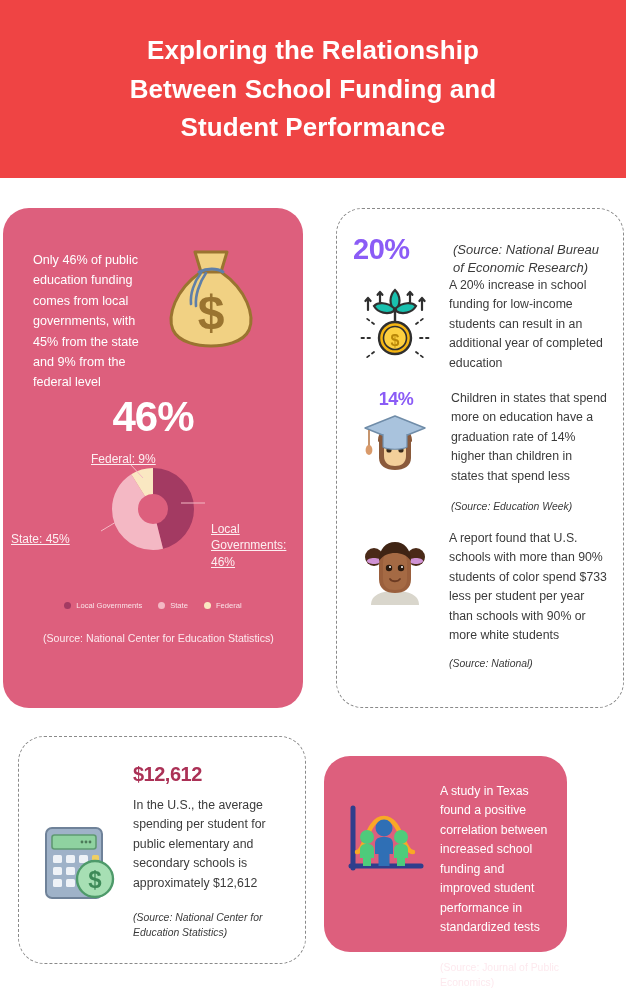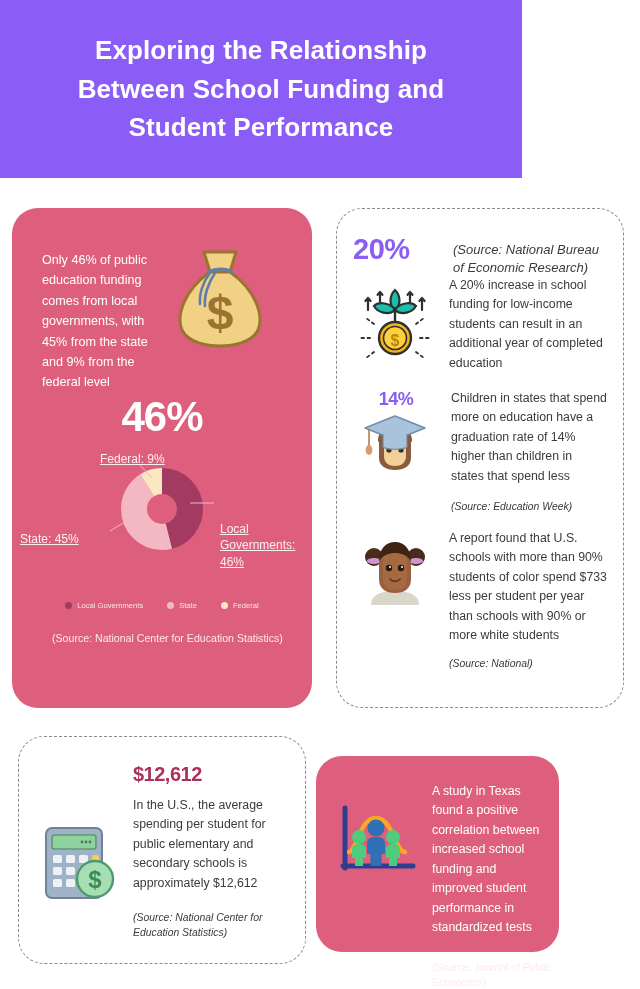--- a/index.html
+++ b/index.html
@@ -6,41 +6,41 @@
   html, body {
     width: 640px; height: 989px;
     background: #ffffff;
     font-family: "Liberation Sans", sans-serif;
     overflow: hidden;
   }
   .page { position: relative; width: 640px; height: 989px; background:#fff; }
 
   
   .header {
-    position: absolute; left: 0; top: 0; width: 522px; height: 178px;
-    background: #8b5cf6;
+    position: absolute; left: 0; top: 0; width: 626px; height: 178px;
+    background: #ef4444;
     display: flex; align-items: center; justify-content: center;
   }
   .header h1 {
     color: #ffffff; font-size: 26px; font-weight: bold;
     line-height: 1.48; text-align: center; letter-spacing: .1px;
     width: 430px;
   }
 
   
   .card-pink { background: #dd5f7d; border-radius: 26px; position: absolute; }
   .card-dashed {
     background: #ffffff; border-radius: 26px; position: absolute;
     border: 1.6px dashed #8a8a8a;
   }
 
-  #funding-card { left: 12px; top: 208px; width: 300px; height: 500px; }
+  #funding-card { left: 3px; top: 208px; width: 300px; height: 500px; }
   #stats-card   { left: 336px; top: 208px; width: 288px; height: 500px; }
   #spending-card{ left: 18px;  top: 736px; width: 288px; height: 228px; }
-  #texas-card   { left: 316px; top: 756px; width: 243px; height: 196px; }
+  #texas-card   { left: 324px; top: 756px; width: 243px; height: 196px; }
 
   
   .fund-top { display: flex; padding: 36px 22px 0 30px; gap: 6px; }
   .fund-text {
     color: #ffffff; font-size: 12.6px; line-height: 1.62; width: 118px;
     padding-top: 6px;
   }
   .bag-wrap { width: 108px; display:flex; align-items:flex-start; justify-content:center; padding-top:2px;}
   .big-pct {
     text-align: center; color: #ffffff;
@@ -48,21 +48,21 @@
   }
 
   
   .donut-area { position: relative; width: 300px; height: 150px; margin-top: 6px; }
   .donut-svg { position: absolute; left: 94px; top: 6px; }
   .donut-lbl { position: absolute; color: #fdeef1; font-size: 12px; line-height: 1.38; text-decoration: underline; }
   #lbl-federal { left: 88px; top: 4px; }
   #lbl-state   { left: 8px;  top: 84px; }
   #lbl-local   { left: 208px; top: 74px; width: 70px; }
 
-  .legend { display: flex; justify-content: center; gap: 24px; margin-top: 4px; }
+  .legend { display: flex; justify-content: center; gap: 16px; margin-top: 4px; }
   .legend-item { display: flex; align-items: center; gap: 5px; }
   .legend-dot { width: 7px; height: 7px; border-radius: 50%; display:block; }
   .legend-txt { color: #fae4e9; font-size: 7.6px; }
 
   .src-white {
     color: #fde9ee; font-size: 10.6px; font-style: normal;
     line-height: 1.52; padding: 20px 0 0 40px;
   }
 
   

